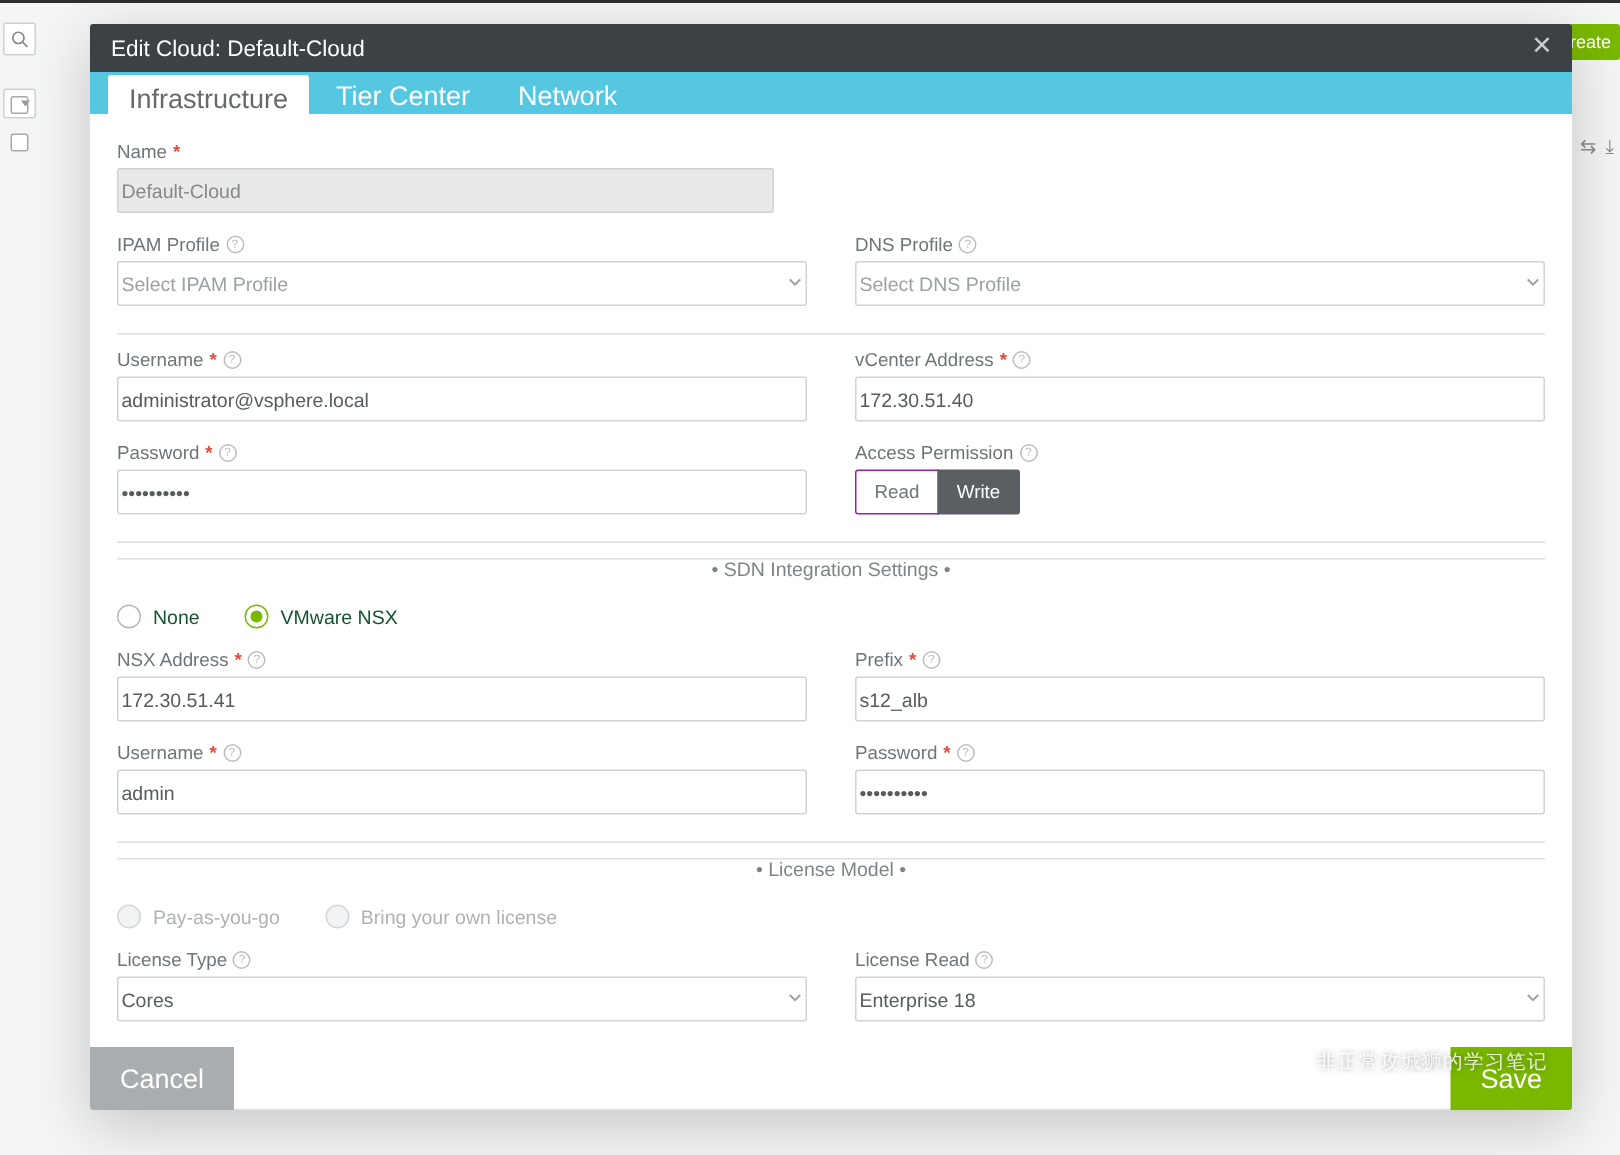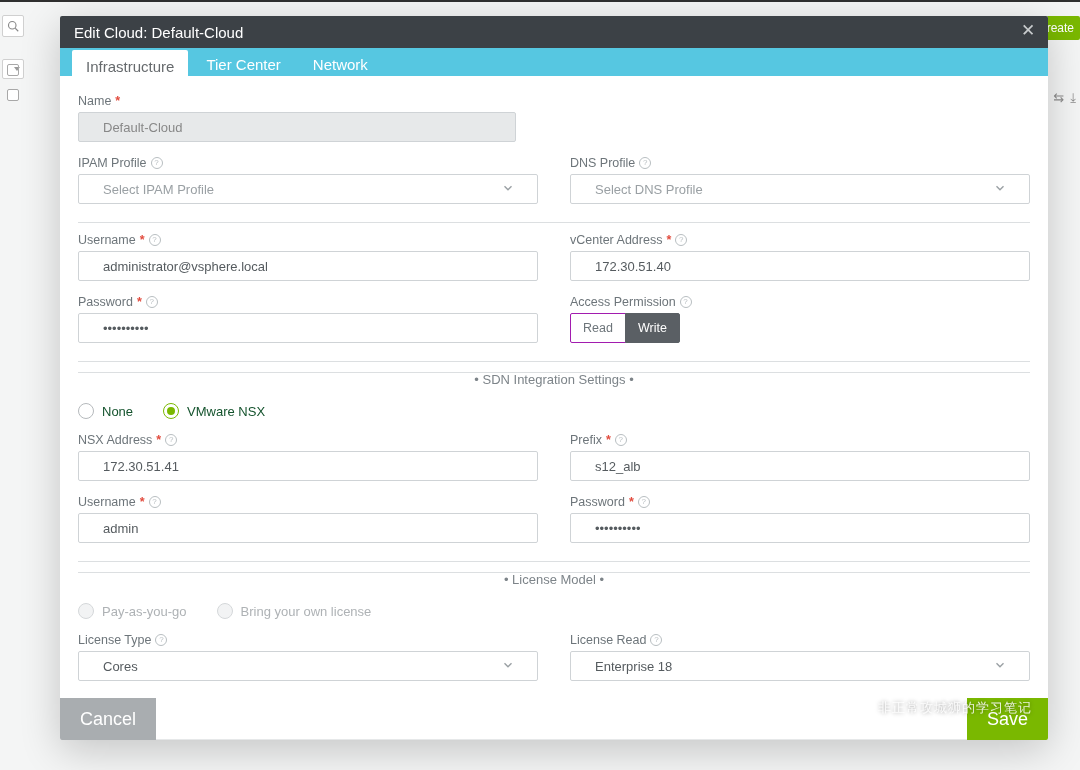--- a/index.html
+++ b/index.html
@@ -64,21 +64,21 @@
     width: 20px; height: 20px; text-align: center; line-height: 18px;
     font-size: 17px; cursor: pointer; color: #c8cbcd;
   }
 
   .tab-bar {
     background: #56c7e1; height: 28px; display: flex; align-items: stretch;
     padding-left: 12px; gap: 4px;
   }
   .tab {
     padding: 16px 14px; display: flex; align-items: center;
-    color: #fff; font-size: 15px; cursor: pointer;
+    color: #fff; font-size: 18px; cursor: pointer;
   }
   .tab.active {
     background: #fff; color: #666a6d; position: relative; top: 2px;
     border-radius: 2px 2px 0 0; height: 26px;
   }
 
   .modal-body {
     flex: 1; overflow-y: auto; padding: 18px 18px 10px 18px;
   }
 
@@ -92,21 +92,21 @@
   }
   .label .req { color: #e24c3f; font-weight: 700; }
   .label .help {
     width: 12px; height: 12px; border: 1.3px solid #b8bec1; border-radius: 50%;
     font-size: 8px; line-height: 10px; text-align: center; color: #b8bec1;
     display: inline-block;
   }
 
   input.text, .select {
     width: 100%; height: 30px; border: 1px solid #cfd3d6; border-radius: 2px;
-    background: #fff; padding: 0 24px; font-size: 13px; color: #555b5f;
+    background: #fff; padding: 0 2px; font-size: 13px; color: #555b5f;
   }
   input.text.disabled { background: #e7e9ea; color: #888; }
 
   .select {
     display: flex; align-items: center; justify-content: space-between;
     cursor: pointer; position: relative;
   }
   .select .chevron {
     margin-right: -2px;
   }

